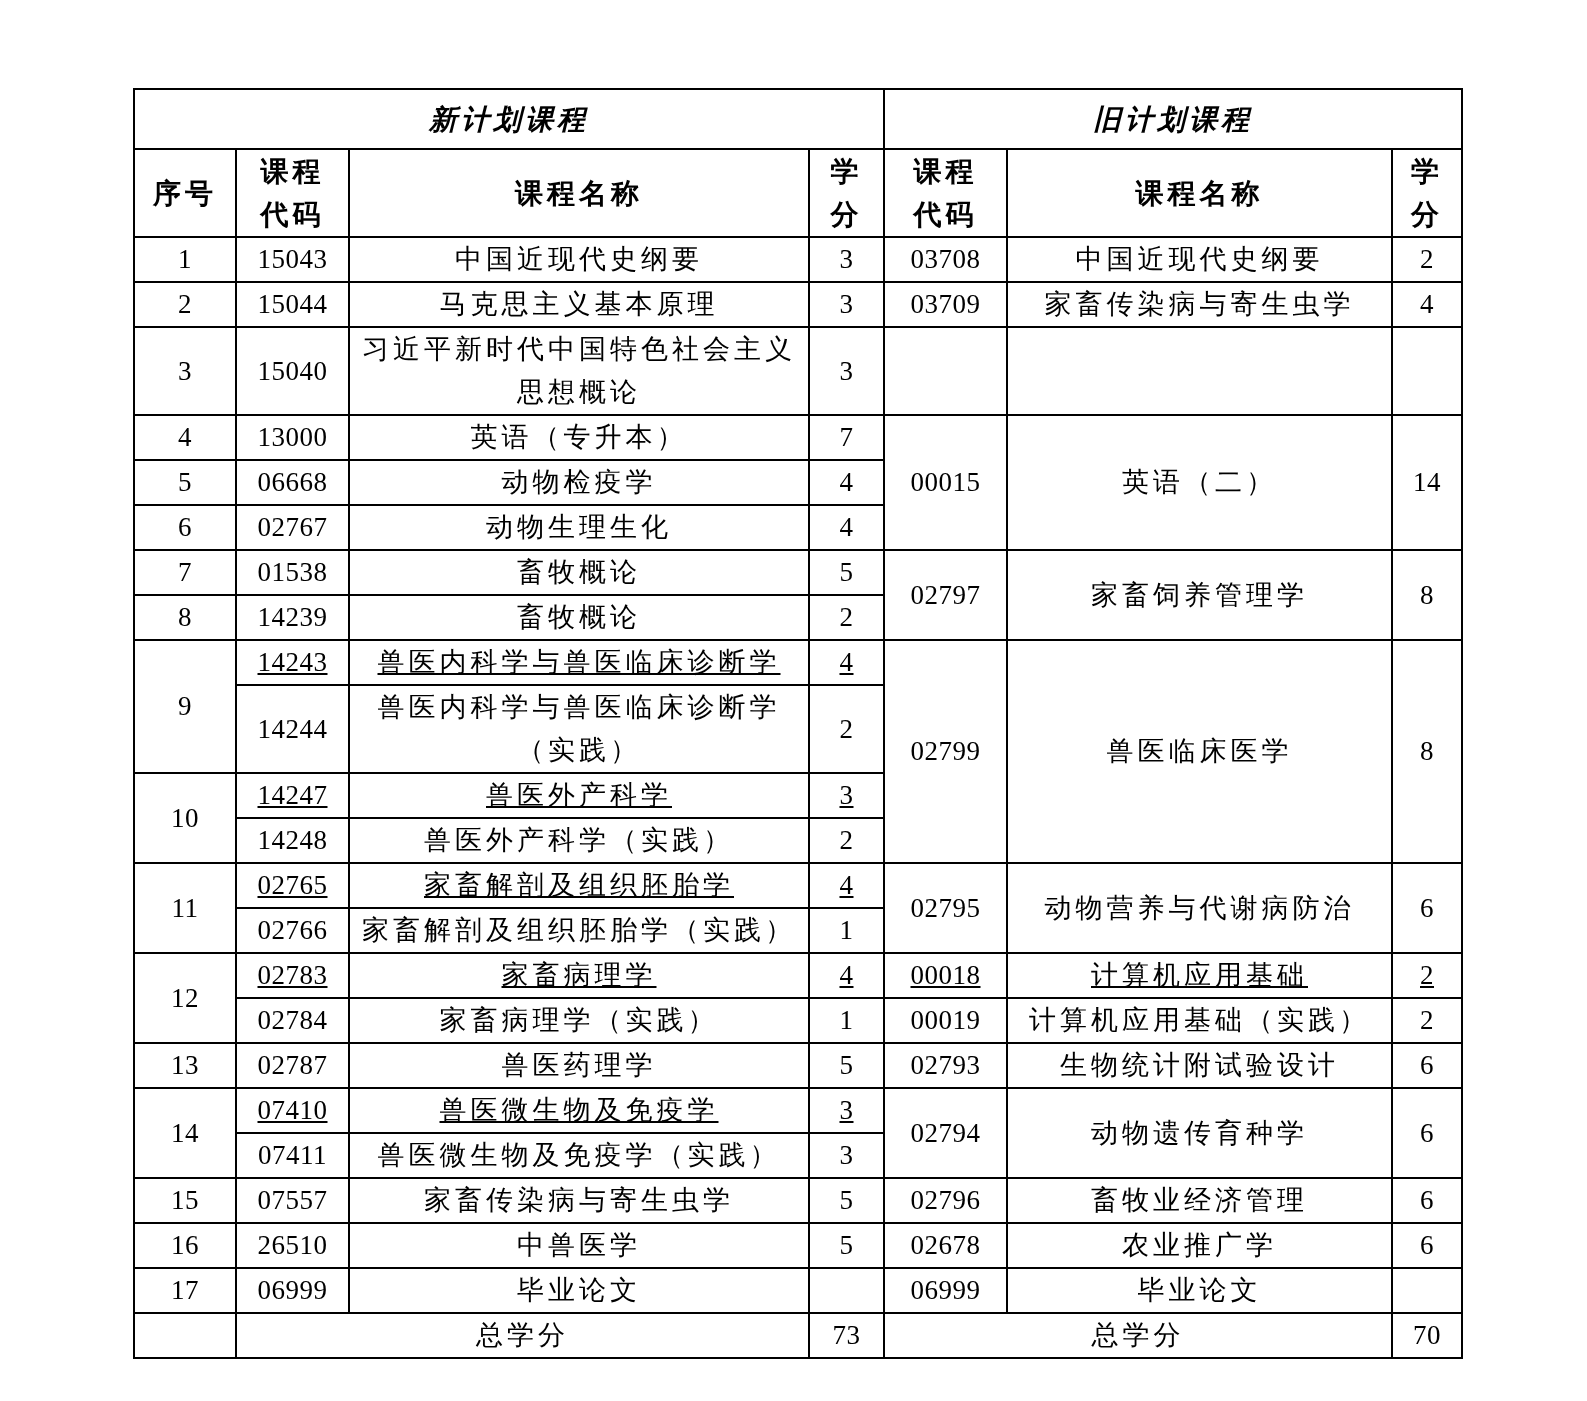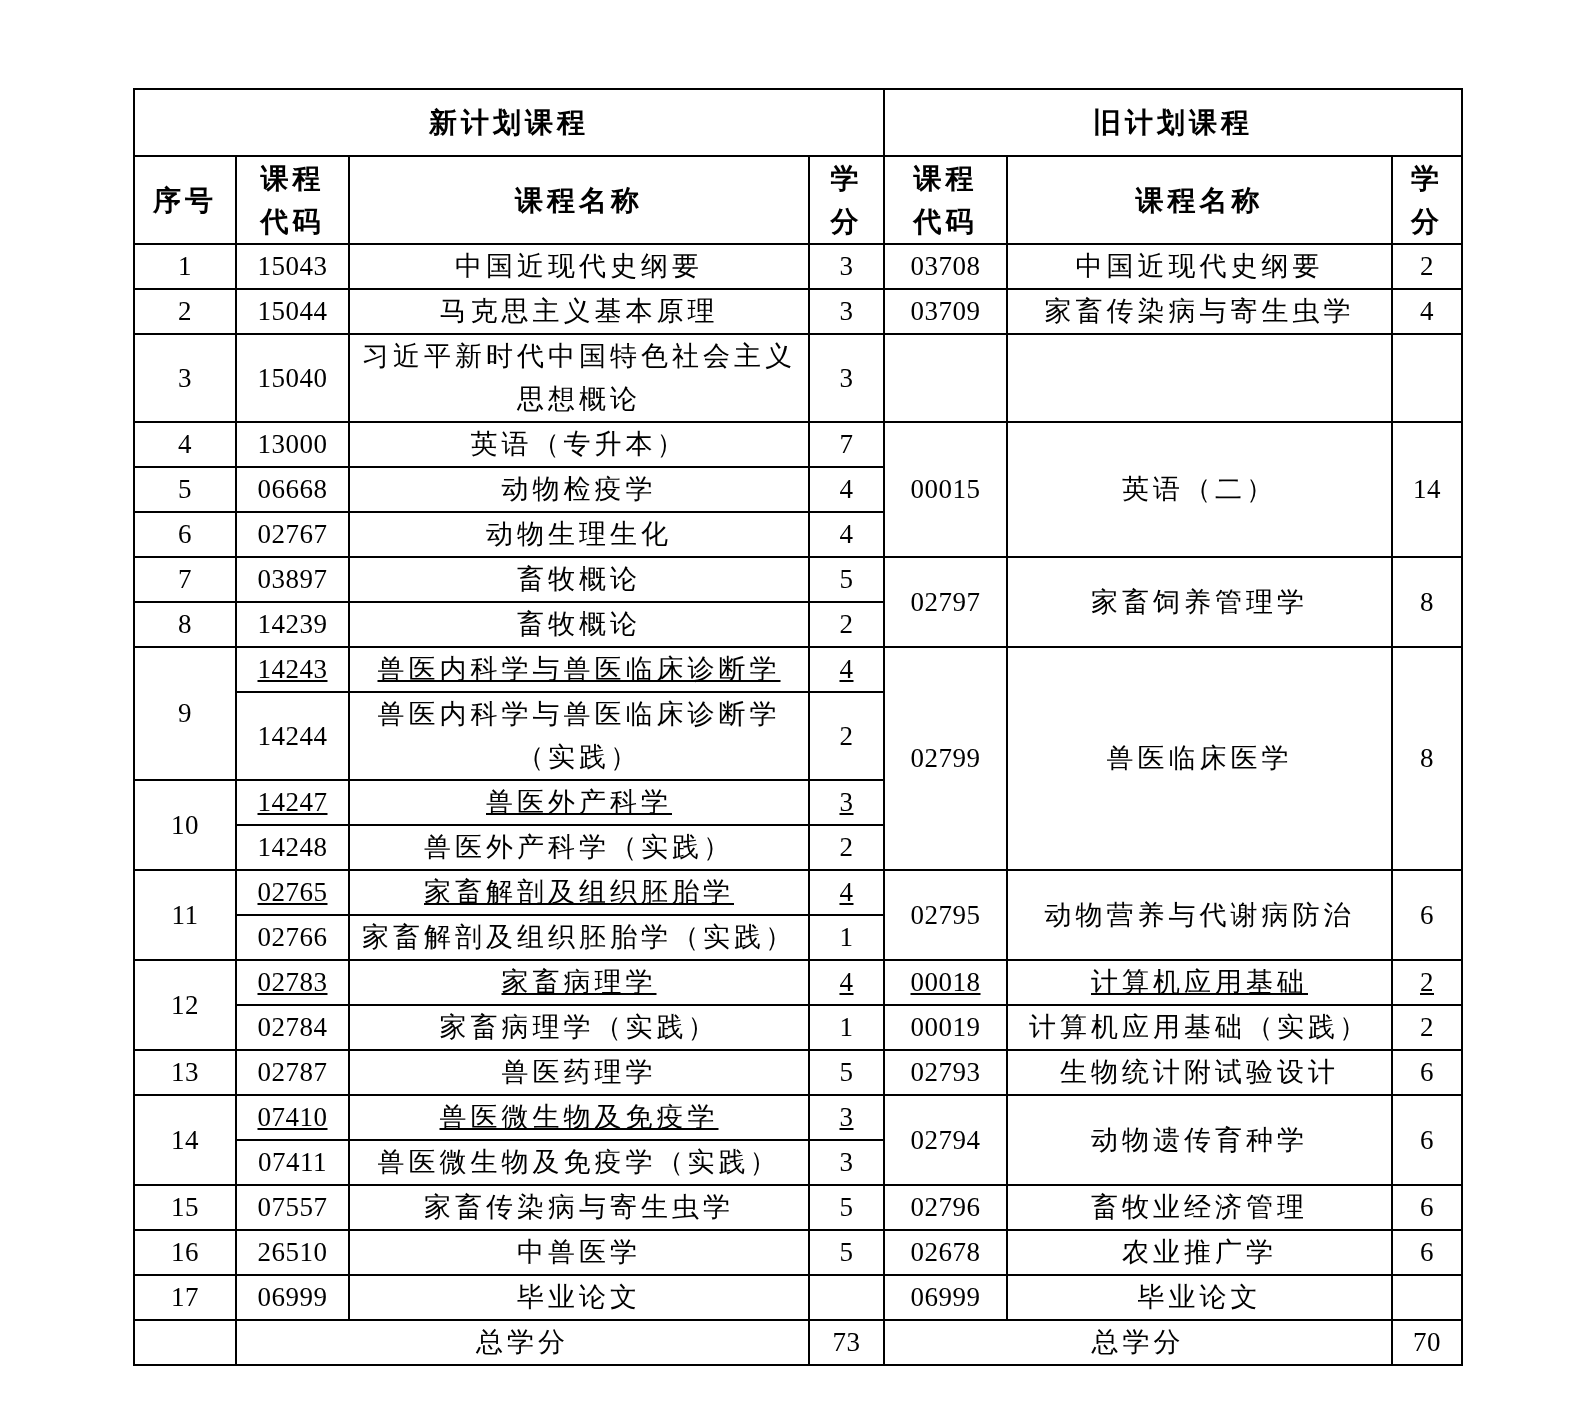--- a/index.html
+++ b/index.html
@@ -26,21 +26,21 @@
     font-weight: normal;
     line-height: 43px;
     vertical-align: middle;
     text-align: center;
     overflow: hidden;
   }
   table.plan { border: 2.5px solid #000000; }
   
   tr.rh   { height: 43px; }
   tr.tall { height: 86px; }
-  tr.h1   { height: 67px; }
+  tr.h1   { height: 60px; font-style: italic; }
   tr.h2   { height: 88px; }
   tr.totalrow { height: 44px; }
   
   tr.h1 th, tr.h2 th {
     font-weight: bold;
     font-size: 28px;
     letter-spacing: 4px;
   }
   th.two { white-space: pre-line; line-height: 40px; }
   
@@ -141,21 +141,21 @@
 
   <tr class="rh">
     <td class="seq">6</td>
     <td class="code">02767</td>
     <td class="name">动物生理生化</td>
     <td class="credit">4</td>
   </tr>
 
   <tr class="rh">
     <td class="seq">7</td>
-    <td class="code">03897</td>
+    <td class="code">01538</td>
     <td class="name">畜牧概论</td>
     <td class="credit">5</td>
     <td class="code" rowspan="2">02797</td>
     <td class="name" rowspan="2">家畜饲养管理学</td>
     <td class="credit" rowspan="2">8</td>
   </tr>
 
   <tr class="rh">
     <td class="seq">8</td>
     <td class="code">14239</td>

